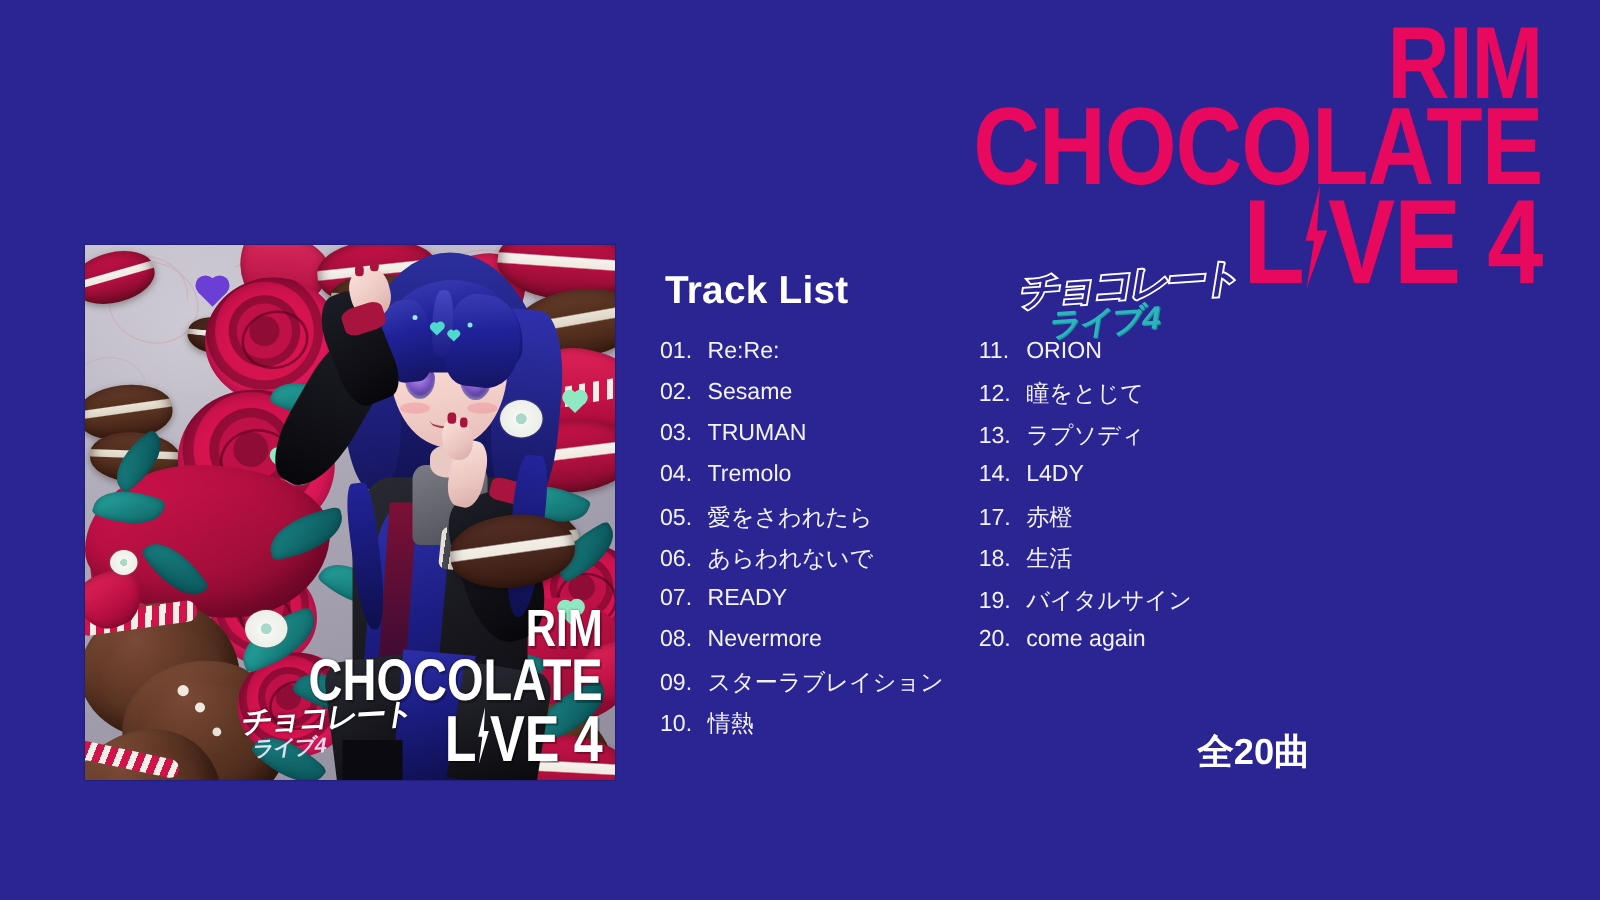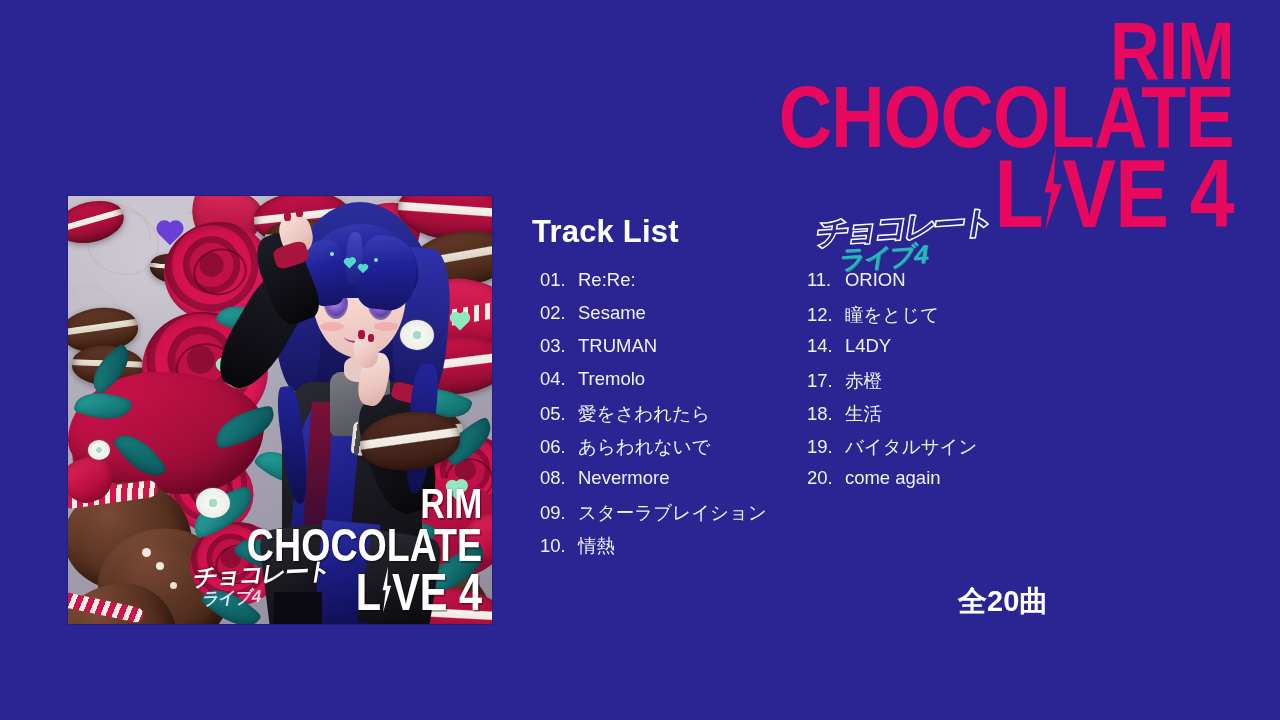--- a/index.html
+++ b/index.html
@@ -256,21 +256,20 @@
     gap: 0px;
   }
   .track-row {
     display: flex;
     align-items: baseline;
     height: 33px;
     color: #f2f2f7;
     font-size: 18.5px;
     font-weight: 400;
     white-space: nowrap;
-    margin-left: 12px;
   }
   .track-num {
     width: 36px;
     flex: none;
     text-align: left;
   }
   .track-title {
     padding-left: 2px;
   }
 
@@ -556,20 +555,24 @@
           </div>
         <div class="track-row">
             <span class="track-num">05.</span>
             <span class="track-title">愛をさわれたら</span>
           </div>
         <div class="track-row">
             <span class="track-num">06.</span>
             <span class="track-title">あらわれないで</span>
           </div>
         <div class="track-row">
+            <span class="track-num">07.</span>
+            <span class="track-title">READY</span>
+          </div>
+        <div class="track-row">
             <span class="track-num">08.</span>
             <span class="track-title">Nevermore</span>
           </div>
         <div class="track-row">
             <span class="track-num">09.</span>
             <span class="track-title">スターラブレイション</span>
           </div>
         <div class="track-row">
             <span class="track-num">10.</span>
             <span class="track-title">情熱</span>
@@ -577,20 +580,24 @@
       </div>
 
       <div class="track-col">
         <div class="track-row">
             <span class="track-num">11.</span>
             <span class="track-title">ORION</span>
           </div>
         <div class="track-row">
             <span class="track-num">12.</span>
             <span class="track-title">瞳をとじて</span>
+          </div>
+        <div class="track-row">
+            <span class="track-num">13.</span>
+            <span class="track-title">ラプソディ</span>
           </div>
         <div class="track-row">
             <span class="track-num">14.</span>
             <span class="track-title">L4DY</span>
           </div>
         <div class="track-row">
             <span class="track-num">17.</span>
             <span class="track-title">赤橙</span>
           </div>
         <div class="track-row">

